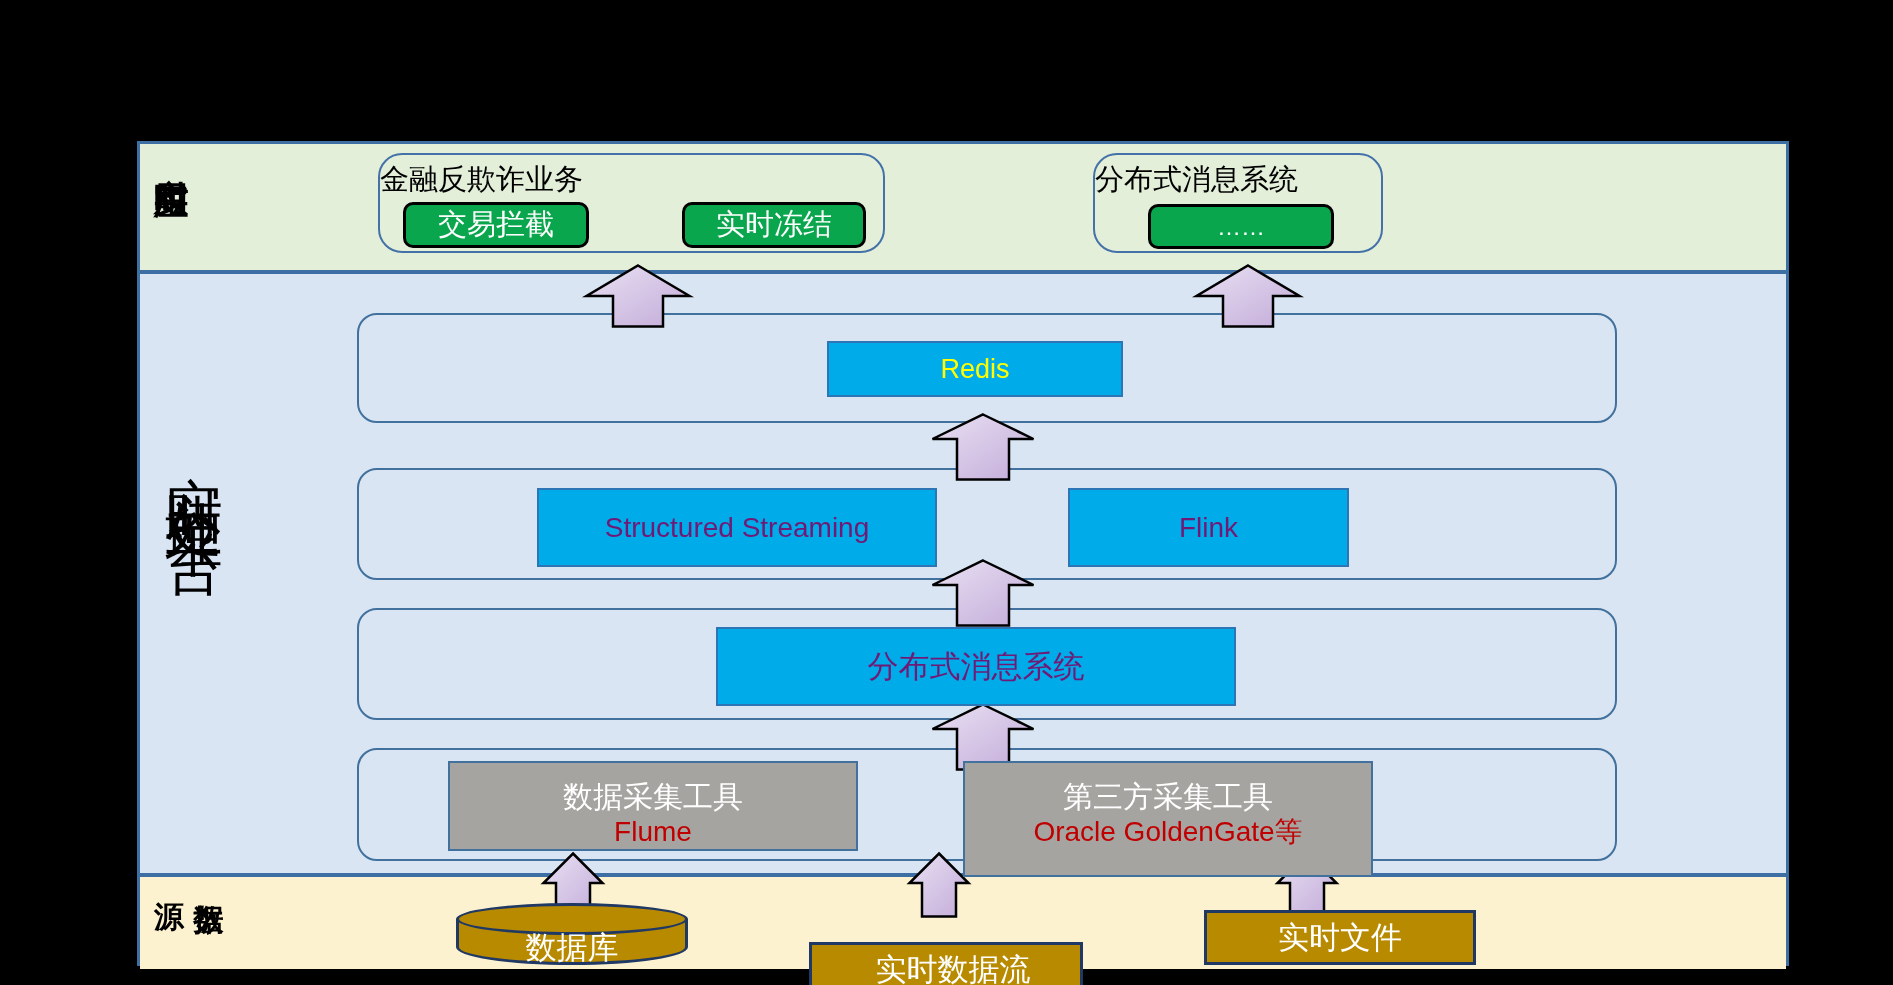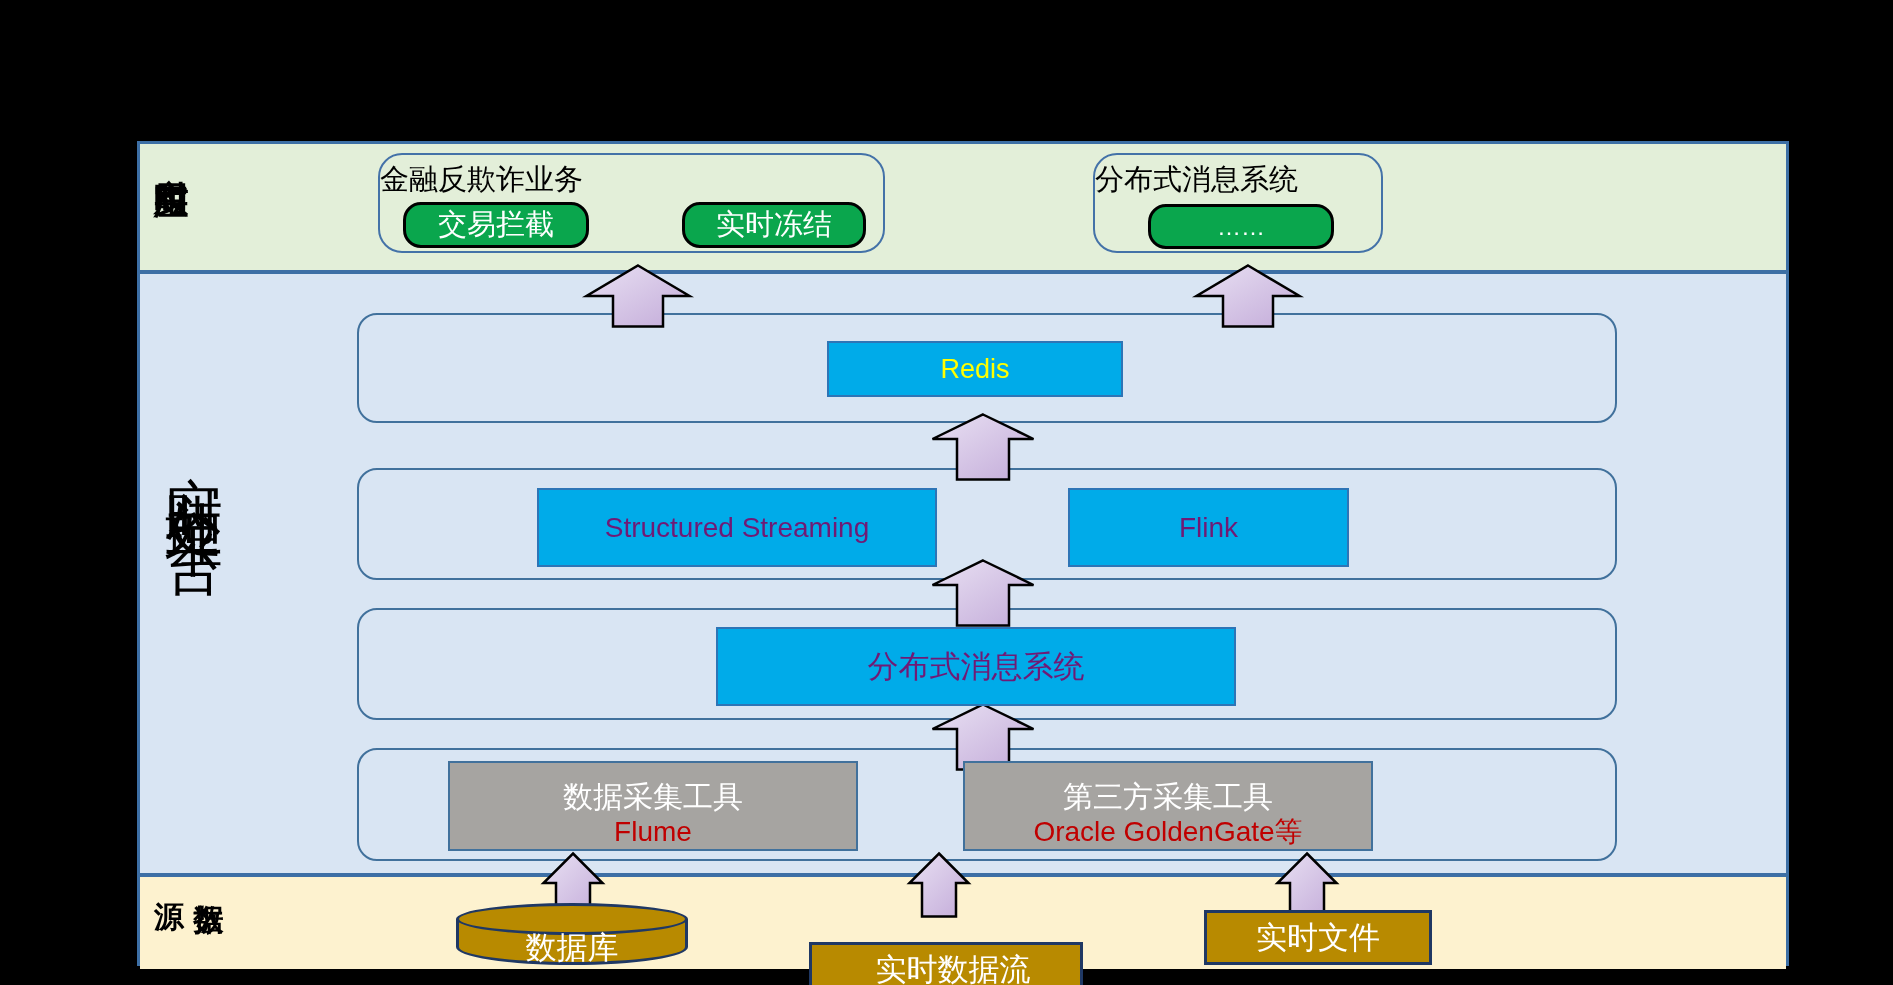--- a/index.html
+++ b/index.html
@@ -18,45 +18,45 @@
   
   .vlabel{writing-mode:vertical-rl;text-orientation:upright;color:#000;z-index:6;position:absolute;}
   .app-label{left:14px;top:6px;font-size:35px;font-weight:bold;letter-spacing:2px;line-height:1;}
   .platform-label{left:26px;top:286px;font-size:57px;font-weight:400;letter-spacing:13px;line-height:1;}
   .src-col{position:absolute;z-index:6;font-size:30px;font-weight:bold;color:#000;line-height:1.08;}
   .src-right{left:52px;top:737px;writing-mode:vertical-rl;text-orientation:upright;}
   .src-left{left:14px;top:757px;}
   
   .group{position:absolute;box-sizing:border-box;border:2px solid #4472A8;border-radius:24px;z-index:3;}
   .group-title{position:absolute;top:5px;left:0;width:100%;text-align:left;font-size:29px;color:#000;}
-  .gbtn{position:absolute;box-sizing:border-box;background:#0AA64D;border:3px solid #000;border-radius:18px;
+  .gbtn{position:absolute;box-sizing:border-box;background:#0AA64D;border:3px solid #000;border-radius:10px;
         color:#fff;font-size:29px;display:flex;align-items:center;justify-content:center;z-index:5;cursor:default;}
   
   .layer{position:absolute;left:217px;width:1260px;box-sizing:border-box;
          border:2px solid #41719C;border-radius:20px;z-index:3;}
   .l1{top:169px;height:110px;} .l2{top:324px;height:112px;}
   .l3{top:464px;height:112px;} .l4{top:604px;height:113px;}
   
   .cyanbox{position:absolute;box-sizing:border-box;background:#00ABE9;border:2px solid #2E75B6;
            color:#701a75;display:flex;align-items:center;justify-content:center;font-size:28px;z-index:5;}
   .redis{left:687px;top:197px;width:296px;height:56px;color:#FFFF00;font-size:27px;}
   .ss{left:397px;top:344px;width:400px;height:79px;}
   .flink{left:928px;top:344px;width:281px;height:79px;}
   .mq{left:576px;top:483px;width:520px;height:79px;font-size:31px;}
   .graybox{position:absolute;box-sizing:border-box;background:#A6A4A1;border:2px solid #41719C;
            z-index:5;text-align:center;}
   .g1{left:308px;top:617px;width:410px;height:90px;}
-  .g2{left:823px;top:617px;width:410px;height:90px;}
+  .g2{left:823px;top:617px;width:410px;height:116px;}
   .gray-title{margin-top:16px;font-size:30px;color:#fff;line-height:1.2;}
   .gray-sub{font-size:28px;color:#C00000;line-height:1.2;}
   
   .goldbox{position:absolute;box-sizing:border-box;background:#B88A00;border:3px solid #1F3864;
            color:#fff;font-size:31px;display:flex;align-items:center;justify-content:center;z-index:5;}
   .flow{left:669px;top:798px;width:274px;height:55px;padding-left:14px;}
-  .file{left:1064px;top:766px;width:228px;height:55px;}
+  .file{left:1064px;top:766px;width:272px;height:55px;}
   .cyl{position:absolute;left:316px;top:759px;width:232px;height:62px;z-index:5;}
   .cyl-body{position:absolute;left:0;top:16px;width:100%;height:46px;box-sizing:border-box;
             background:#B88A00;border:3px solid #1F3864;
             border-radius:0 0 116px 116px / 0 0 18px 18px;}
   .cyl-top{position:absolute;left:0;top:0;width:100%;height:32px;box-sizing:border-box;
            background:#B88A00;border:3px solid #1F3864;border-radius:50%;}
   .cyl-text{position:absolute;left:0;top:24px;width:100%;text-align:center;color:#fff;font-size:31px;}
   
   .arrow{position:absolute;z-index:4;overflow:visible;}
   .arrow polygon{fill:url(#agrad);stroke:#000;stroke-width:2.5;stroke-linejoin:miter;}

